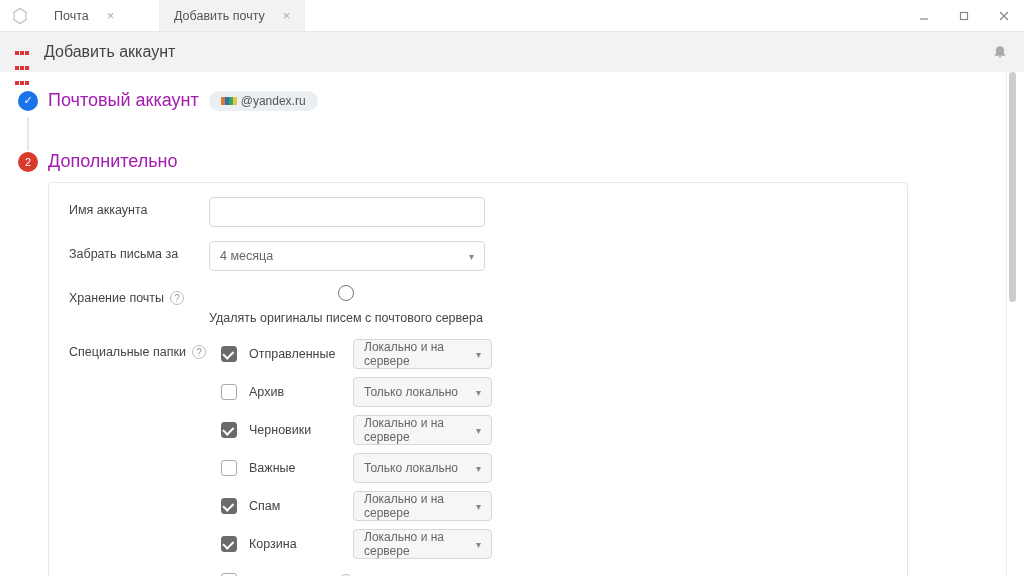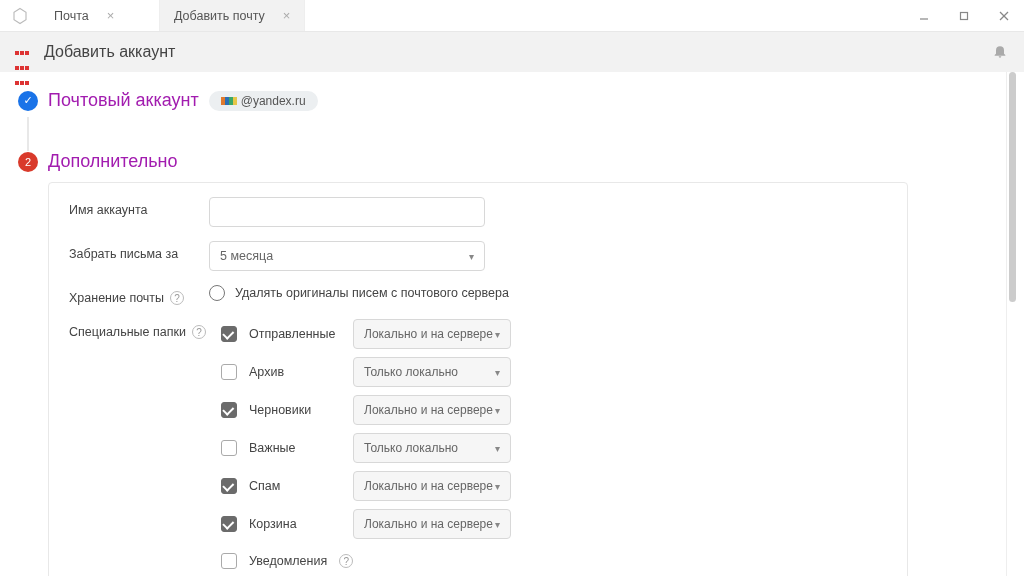--- a/index.html
+++ b/index.html
@@ -109,24 +109,24 @@
   }
   .text-input {
     width: 276px; height:30px; border:1px solid #d8d8d8; border-radius:4px;
     padding: 0 10px; font-size:12.5px;
   }
   .select {
     width: 276px; height:30px; border:1px solid #d8d8d8; border-radius:4px; background:#fff;
     display:flex; align-items:center; justify-content:space-between;
     padding: 0 10px; font-size:12.5px; color:#666; cursor:pointer;
   }
-  .select.small { width: 158px; font-size:12px;}
+  .select.small { width: 139px; font-size:12px;}
   .chev { color:#888; font-size:10px;}
   .radio-group { display:flex; flex-direction:column; gap:10px;}
-  .radio-item { display:flex; align-items:center; gap:10px; font-size:12.5px; color:#444;}
+  .radio-item { display:flex; align-items:center; gap:10px; font-size:12.5px; color:#444;flex-direction:column;}
   .radio {
     width:16px;height:16px;border:1.5px solid #777;border-radius:50%;
     display:inline-flex;align-items:center;justify-content:center;
   }
   .radio.checked::after{content:"";width:8px;height:8px;background:#333;border-radius:50%;}
   .folders { display:flex; flex-direction:column; gap:8px;}
   .folder-row { display:flex; align-items:center; gap:12px;padding-left:12px;}
   .checkbox {
     width:16px;height:16px;border:1.5px solid #aaa;border-radius:3px;
     display:inline-flex;align-items:center;justify-content:center;
@@ -216,21 +216,21 @@
     <div class="form-card">
 
       <div class="form-row">
         <div class="row-label">Имя аккаунта</div>
         <input class="text-input" type="text" value="" style="">
       </div>
 
       <div class="form-row">
         <div class="row-label">Забрать письма за</div>
         <div class="select">
-          <span>5 месяца</span>
+          <span>4 месяца</span>
           <span class="chev">▾</span>
         </div>
       </div>
 
       <div class="form-row">
         <div class="row-label">
           <span>Хранение почты</span>
           <span class="help-icon">?</span>
         </div>
         <div class="radio-group">

